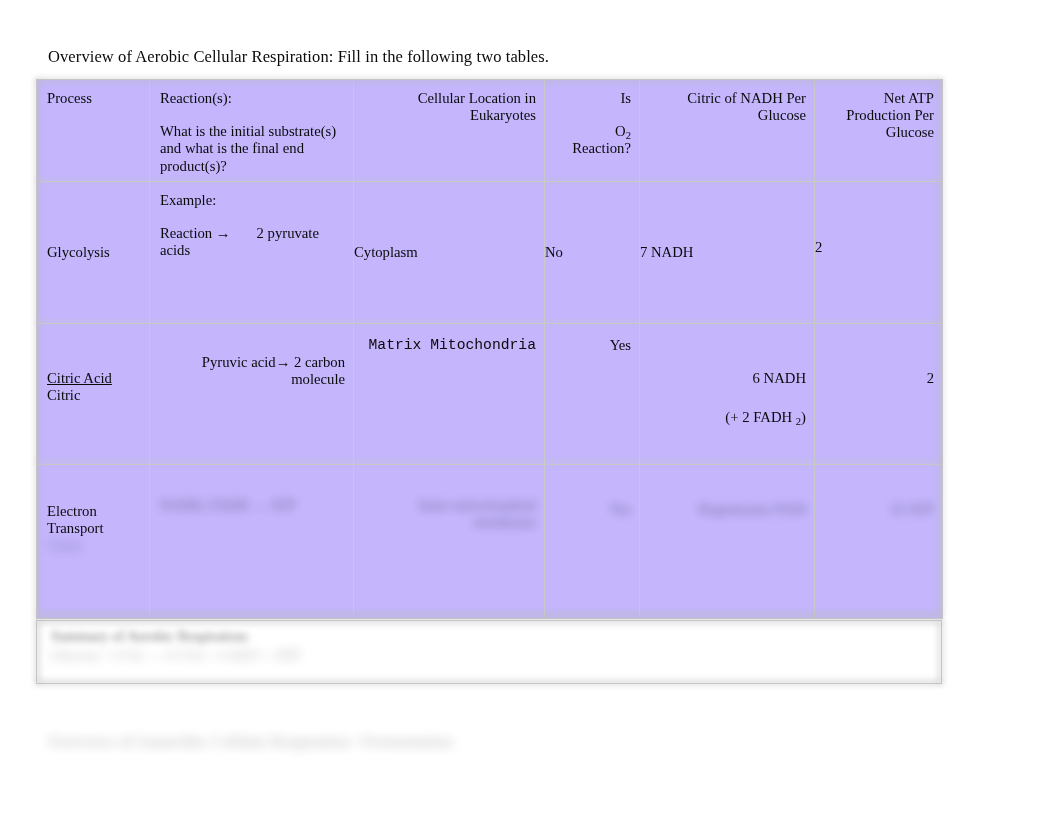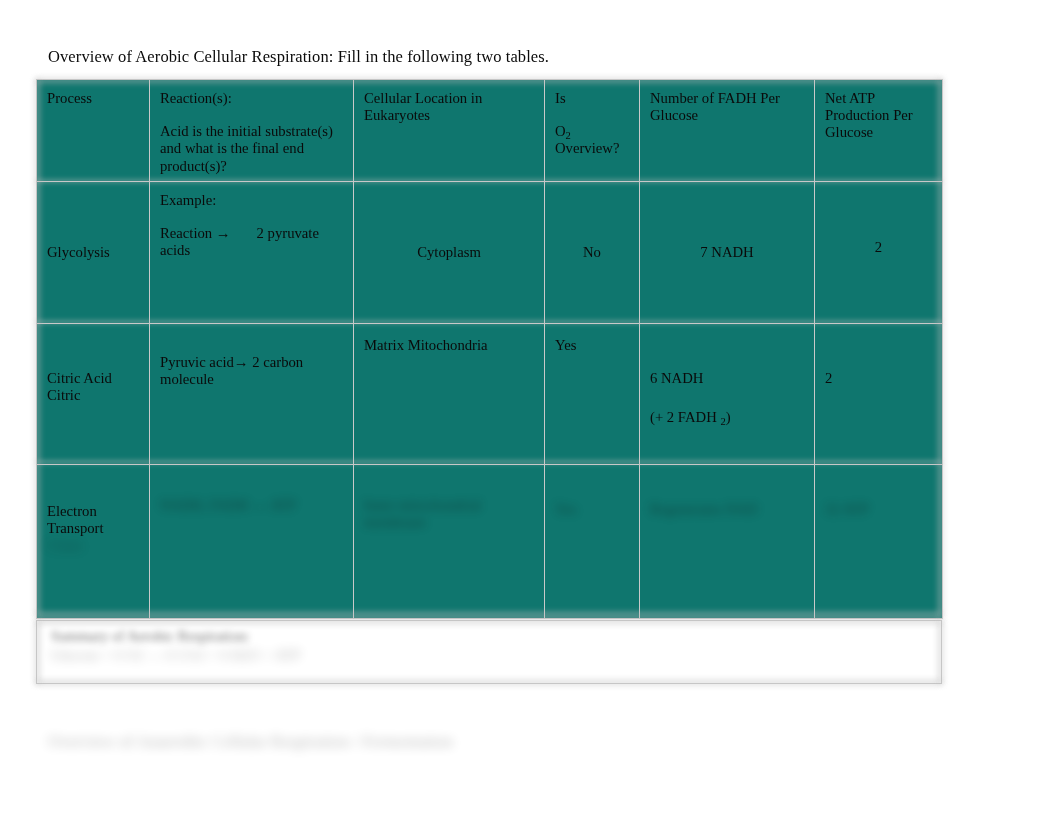--- a/index.html
+++ b/index.html
@@ -45,32 +45,32 @@
   .tbl {
     width: 906px;
     border-collapse: collapse;
     table-layout: fixed;
     background: #ffffff;
   }
   .tbl td {
     border: 1px solid #c9c9c9;
     vertical-align: top;
     padding: 0;
-    background: #0f766e;
+    background: #c4b5fd;
   }
   .cell {
     position: relative;
     width: 100%;
     height: 100%;
     box-sizing: border-box;
     padding: 10px 8px 6px 10px;
     font-size: 14.7px;
     line-height: 1.17;
   }
-  .c-center { text-align: left; }
+  .c-center { text-align: right; }
   .c-left { text-align: left; }
 
   .blk { display: block; }
   .gap-sm { height: 16px; }
   .gap-md { height: 22px; }
 
   
   col.c1 { width: 113px; }
   col.c2 { width: 204px; }
   col.c3 { width: 191px; }
@@ -82,21 +82,21 @@
   .row-a td { height: 141px; }
   .row-b td { height: 140px; }
   .row-c td { height: 153px; margin-left: 34px; }
 
   
   .vmid {
     position: absolute;
     left: 0; right: 0;
     top: 50%;
     transform: translateY(-50%);
-    text-align: center;
+    text-align: left;
     font-size: 14.7px;
   }
 
   sub {
     font-size: 0.72em;
     vertical-align: baseline;
     position: relative;
     top: 3px;
   }
   .wide-gap { display: inline-block; width: 26px; }
@@ -176,40 +176,40 @@
         <tr class="row-head">
           <td>
             <div class="cell c-left">
               <span class="blk">Process</span>
             </div>
           </td>
           <td>
             <div class="cell c-left">
               <span class="blk">Reaction(s):</span>
               <span class="blk gap-sm"></span>
-              <span class="blk">Acid is the initial substrate(s) and what is the final end product(s)?</span>
+              <span class="blk">What is the initial substrate(s) and what is the final end product(s)?</span>
             </div>
           </td>
           <td>
             <div class="cell c-center">
               <span class="blk">Cellular Location in</span>
               <span class="blk">Eukaryotes</span>
             </div>
           </td>
           <td>
             <div class="cell c-center">
               <span class="blk">Is</span>
               <span class="blk gap-sm"></span>
               <span class="blk"><span>O</span><sub>2</sub></span>
-              <span class="blk">Overview?</span>
-            </div>
-          </td>
-          <td>
-            <div class="cell c-center">
-              <span class="blk">Number of FADH Per</span>
+              <span class="blk">Reaction?</span>
+            </div>
+          </td>
+          <td>
+            <div class="cell c-center">
+              <span class="blk">Citric of NADH Per</span>
               <span class="blk">Glucose</span>
             </div>
           </td>
           <td>
             <div class="cell c-center">
               <span class="blk">Net ATP</span>
               <span class="blk">Production Per</span>
               <span class="blk">Glucose</span>
             </div>
           </td>
@@ -246,32 +246,32 @@
           <td>
             <div class="cell">
               <span class="vmid" style="top:47%;">2</span>
             </div>
           </td>
         </tr>
 
         <tr class="row-b">
           <td>
             <div class="cell c-left">
-              <span class="blk" style="margin-top:36px;">Citric Acid</span>
+              <span class="blk" style="margin-top:36px;text-decoration:underline;">Citric Acid</span>
               <span class="blk">Citric</span>
             </div>
           </td>
           <td>
             <div class="cell c-left">
-              <span class="blk" style="margin-top:20px;">Pyruvic acid→ 2 carbon molecule</span>
-            </div>
-          </td>
-          <td>
-            <div class="cell c-center">
-              <span class="blk" style="margin-top:3px;">Matrix Mitochondria</span>
+              <span class="blk" style="margin-top:20px;text-align:right;">Pyruvic acid→ 2 carbon molecule</span>
+            </div>
+          </td>
+          <td>
+            <div class="cell c-center">
+              <span class="blk" style="margin-top:3px;font-family:Liberation Mono, monospace;">Matrix Mitochondria</span>
             </div>
           </td>
           <td>
             <div class="cell c-center">
               <span class="blk" style="margin-top:3px;">Yes</span>
             </div>
           </td>
           <td>
             <div class="cell c-center">
               <span class="blk" style="margin-top:36px;">6 NADH</span>

